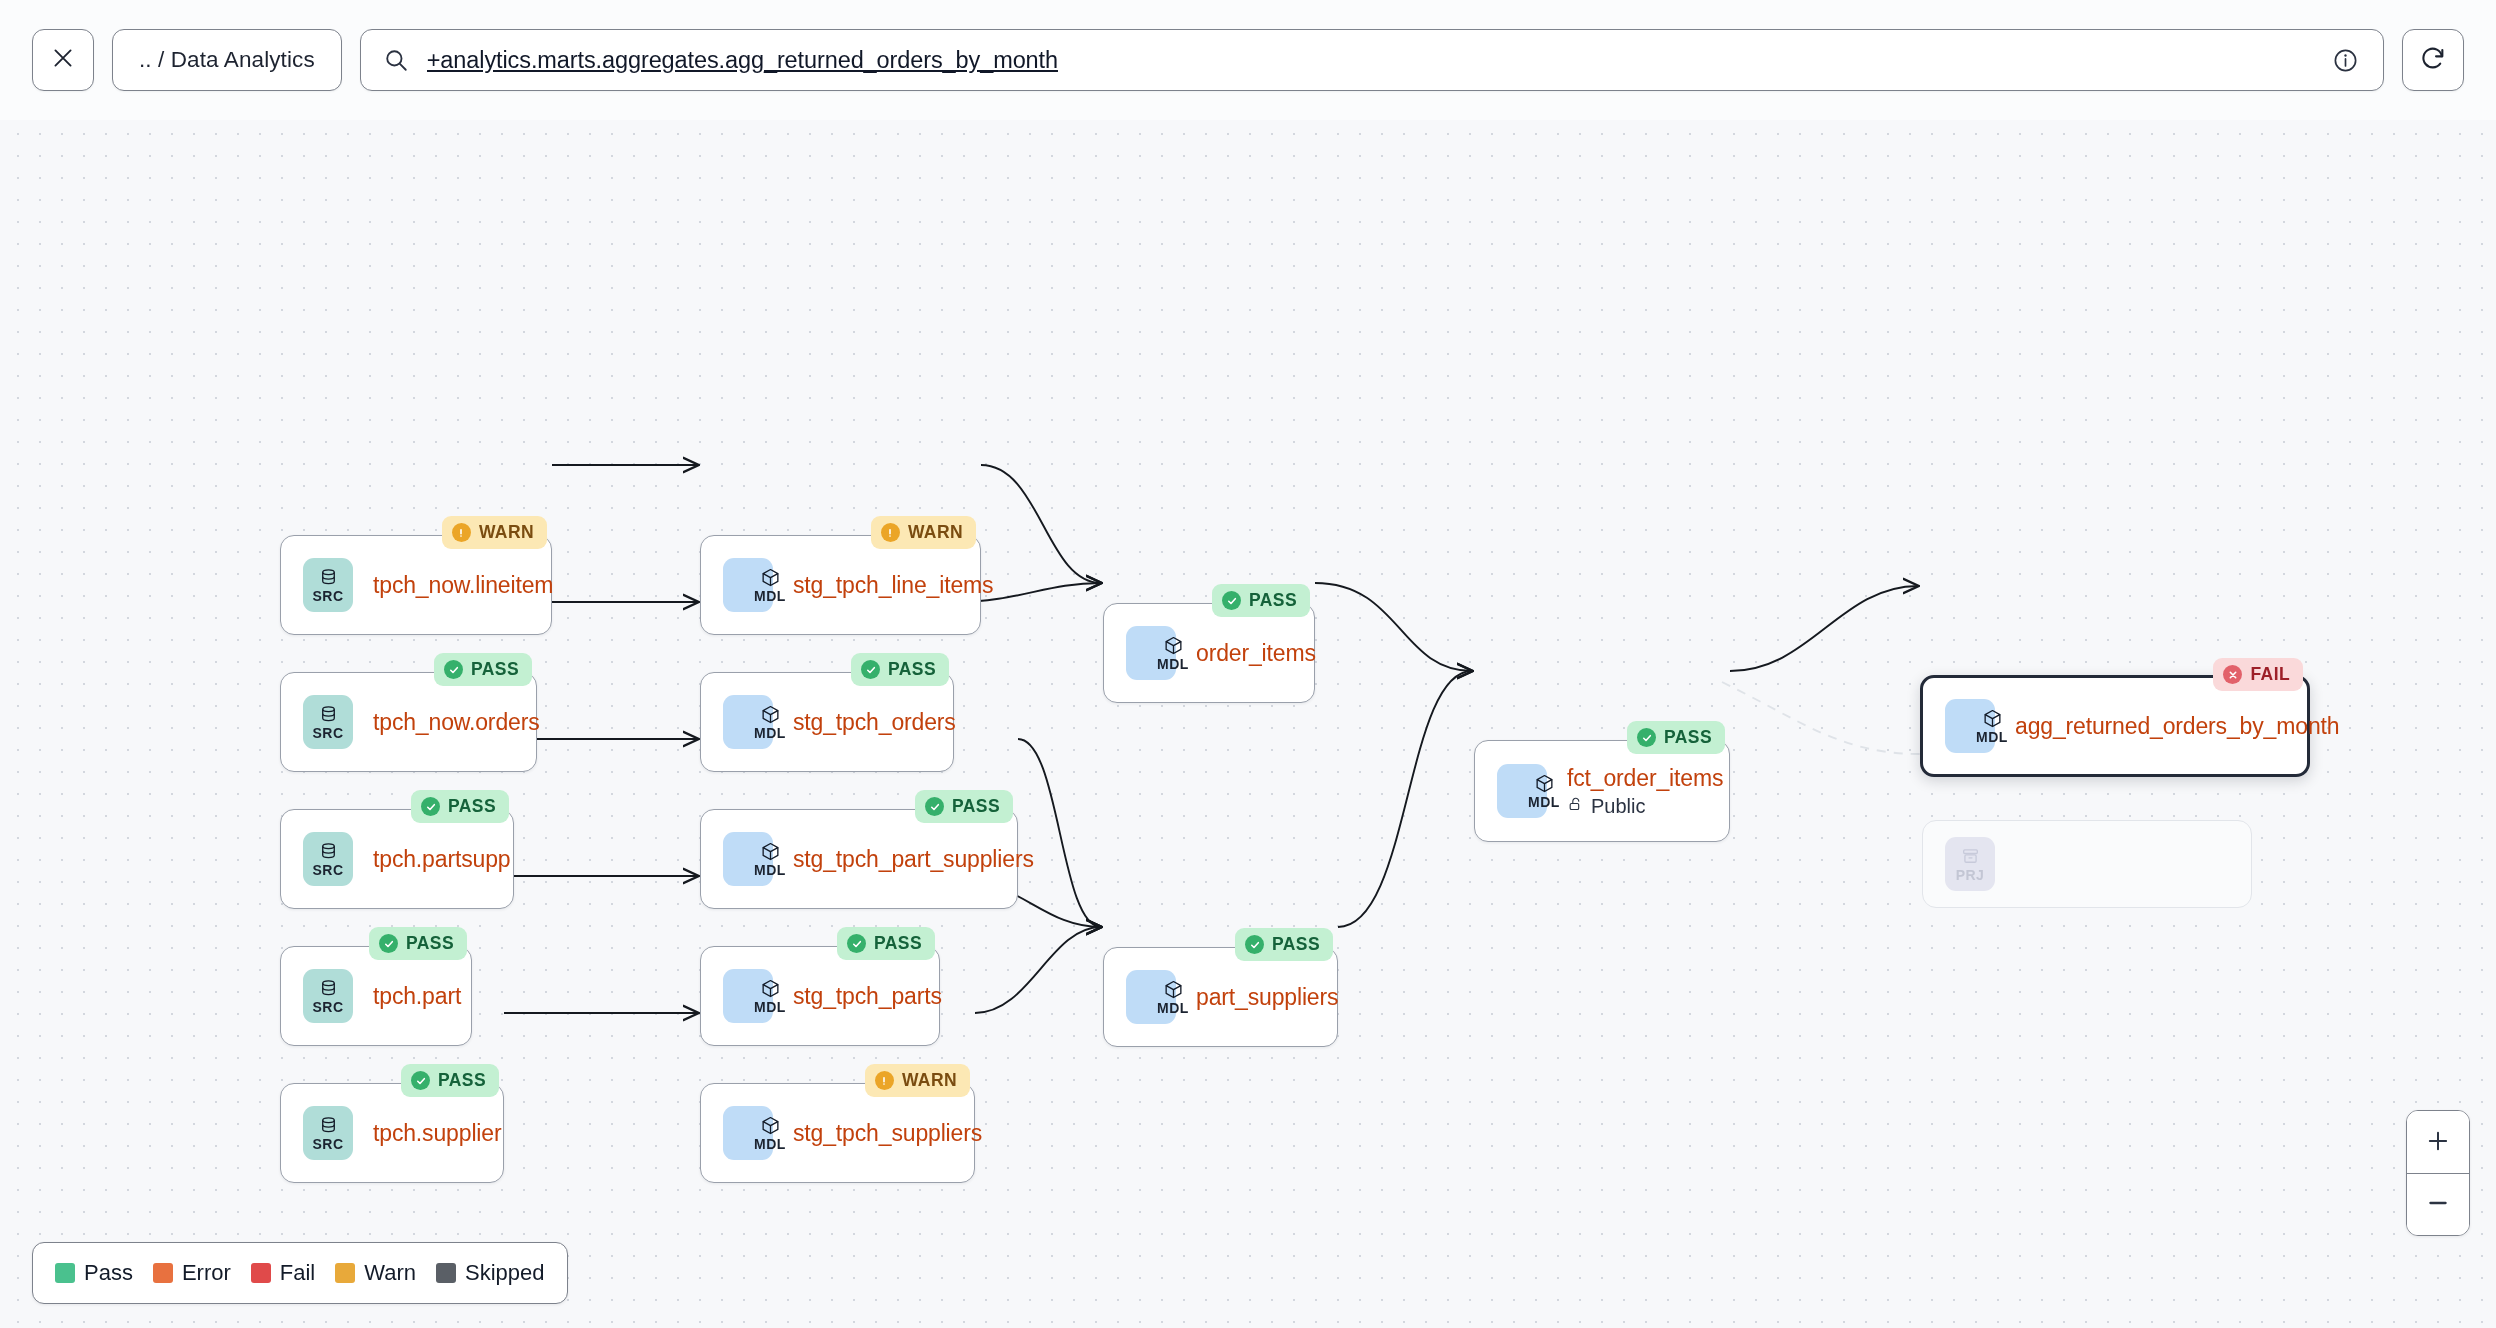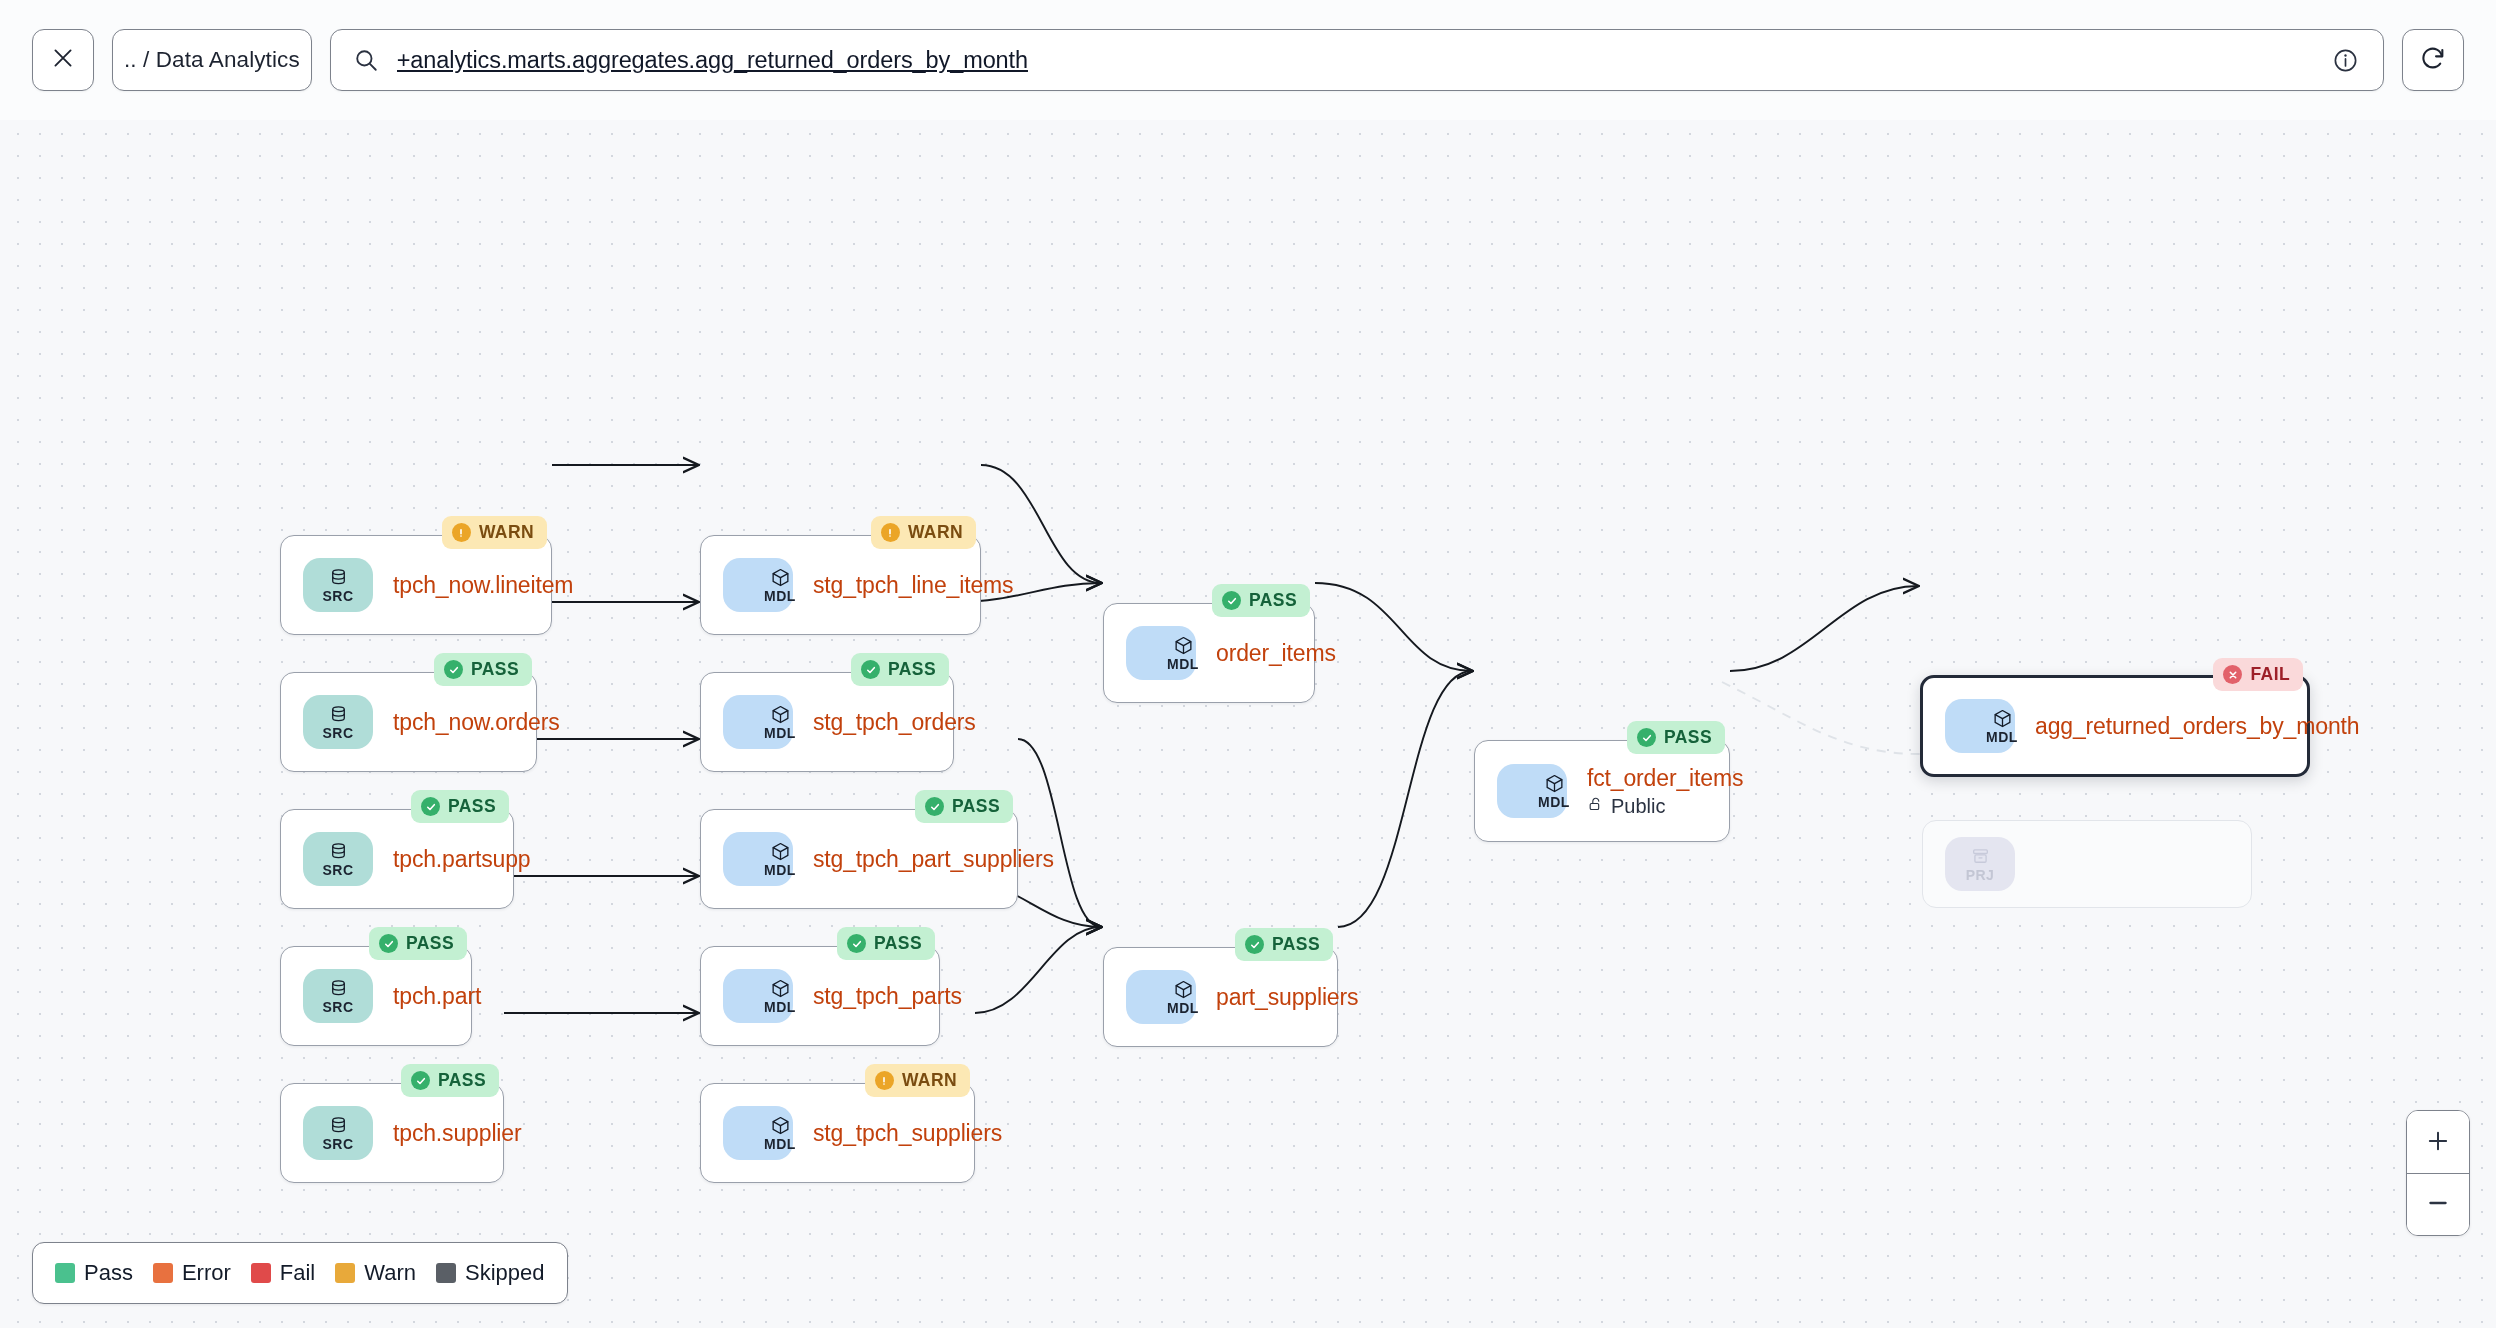--- a/index.html
+++ b/index.html
@@ -26,21 +26,21 @@
     border: 1.6px solid #7d828c;
     border-radius: 12px;
     height: 62px;
     display: flex; align-items: center; justify-content: center;
     cursor: pointer;
     box-shadow: 0 1px 2px rgba(25,30,40,.05);
   }
   .tb-close { width: 62px; }
   .tb-close svg { width: 26px; height: 26px; }
   .tb-crumb {
-    padding: 0 11px;
+    padding: 0 26px;
     font-size: 22.5px;
     color: #1d2330;
     letter-spacing: .1px;
     white-space: nowrap;
   }
   .tb-search {
     flex: 1;
     height: 62px;
     background: #fff;
     border: 1.6px solid #7d828c;
@@ -93,22 +93,22 @@
     z-index: 12;
   }
   .node.ghost {
     border: 1.4px solid #e2e5ea;
     background: #fafbfc;
     box-shadow: none;
     cursor: default;
   }
   .nbadge-box {
     flex: 0 0 auto;
-    width: 70px; height: 54px;
-    border-radius: 17px;
+    width: 50px; height: 54px;
+    border-radius: 11px;
     display: flex; flex-direction: column;
     align-items: center; justify-content: center;
     gap: 1px;
   }
   .nbadge-box.src { background: #b0ddd8; }
   .nbadge-box.mdl { background: #bfdcf7; padding-left: 44px; }
   .nbadge-box.prj { background: #e4e5f0; }
   .nbadge-box svg { width: 21px; height: 21px; display: block; }
   .nbadge-box .kind {
     font-size: 14px; font-weight: 600;

